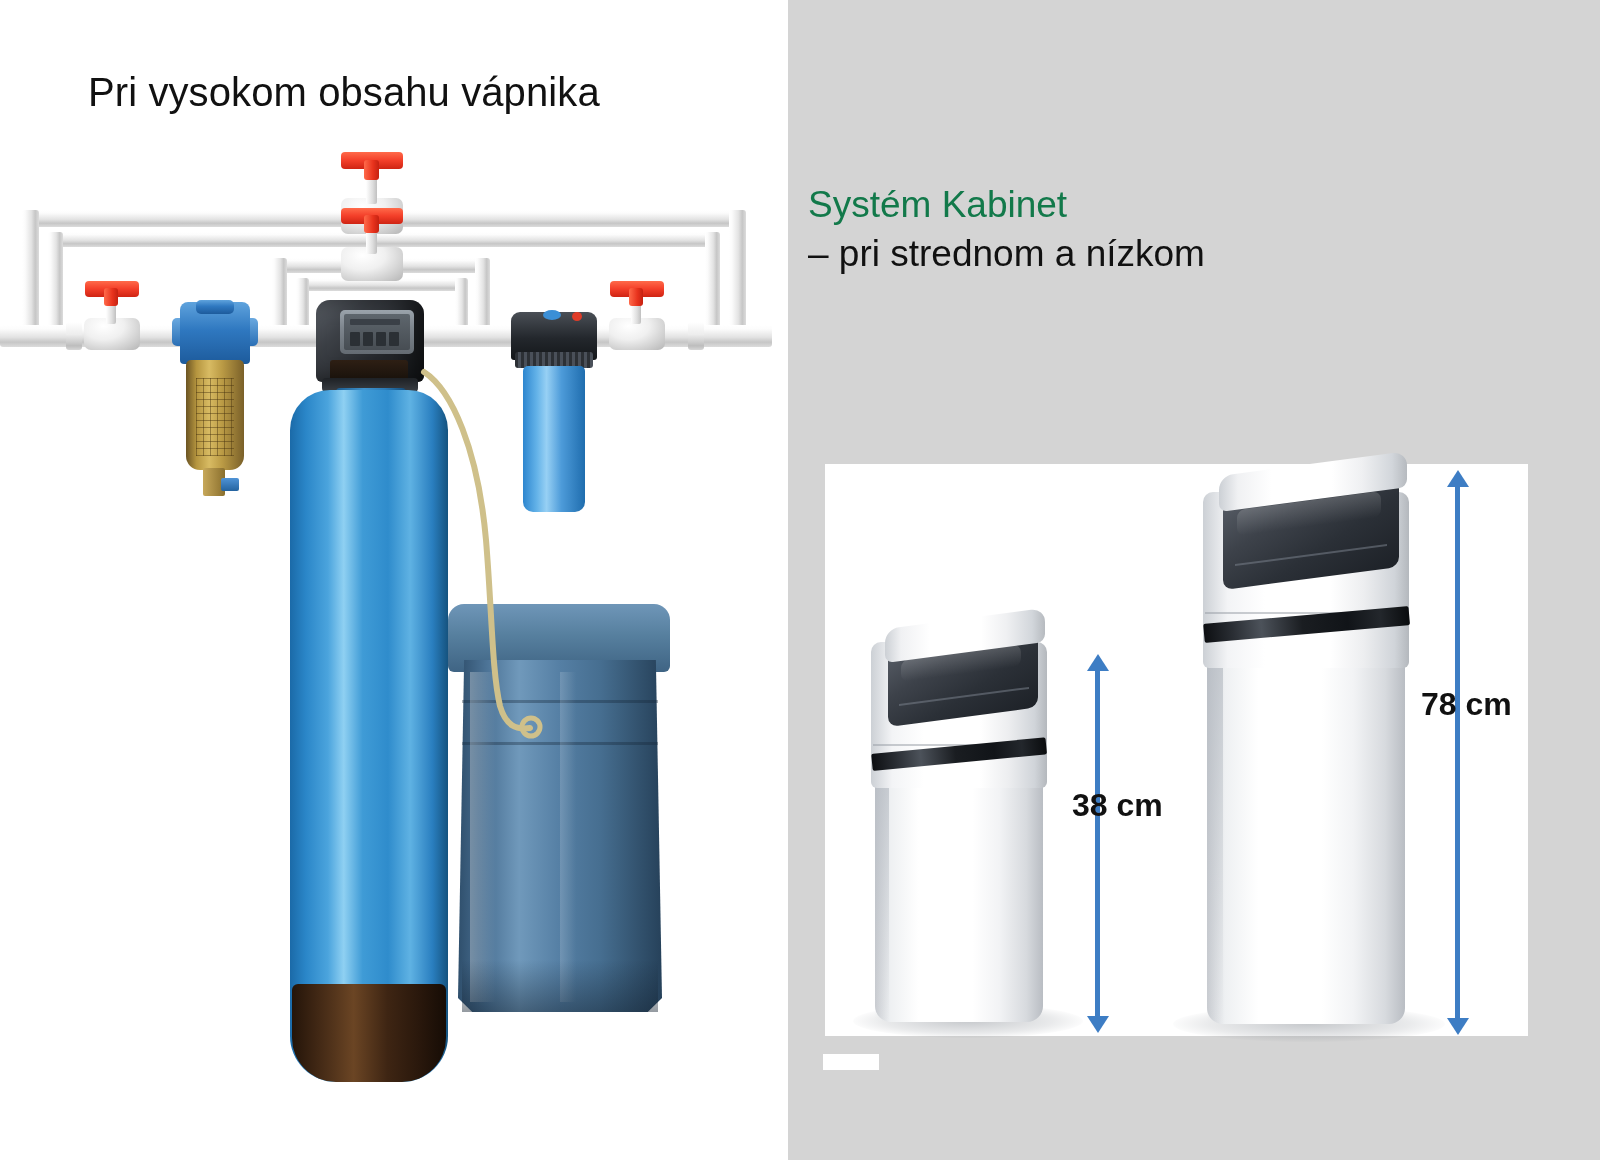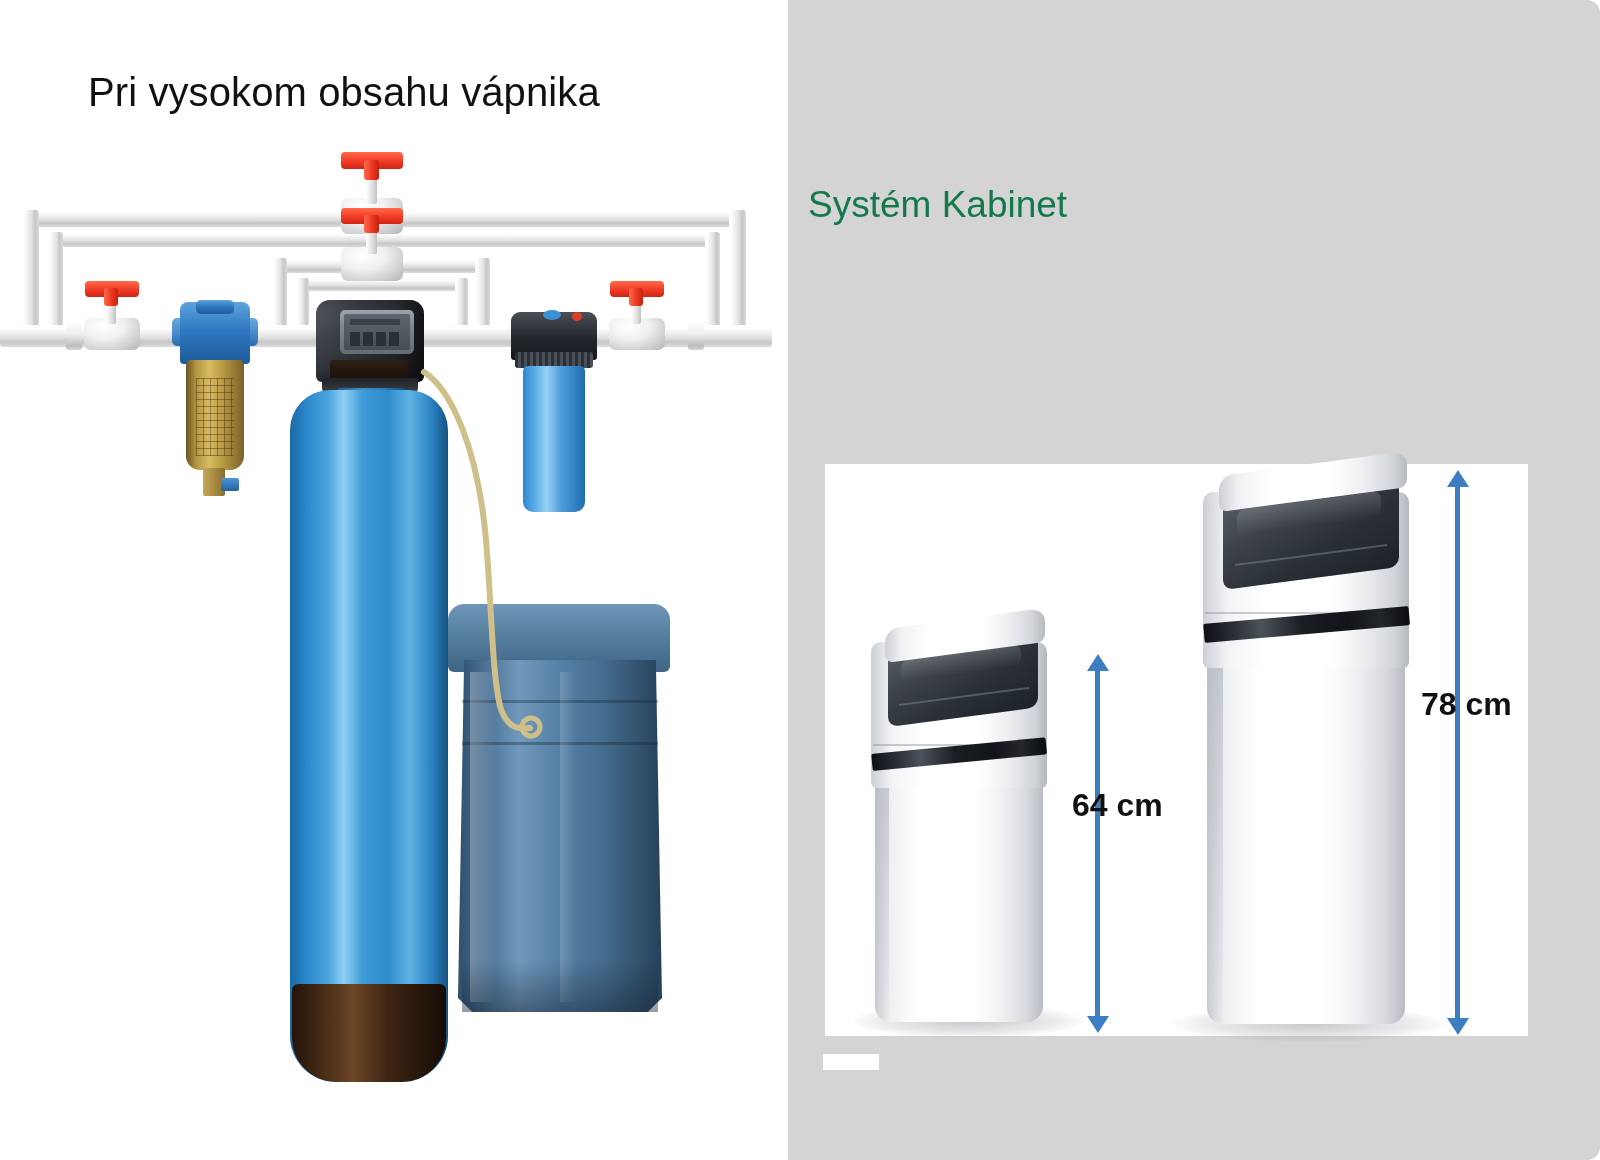--- a/index.html
+++ b/index.html
@@ -7,21 +7,20 @@
     padding: 0;
     background: #ffffff;
     font-family: "Liberation Sans", sans-serif;
   }
   #stage {
     position: relative;
     width: 1600px;
     height: 1160px;
     overflow: hidden;
     background: #ffffff;
-    border-radius: 13px;
   }
 
   
   #left-panel {
     position: absolute;
     left: 0; top: 0;
     width: 788px; height: 1160px;
     background: #ffffff;
   }
   #left-title {
@@ -403,21 +402,21 @@
       </svg>
 
     </div>
   </div>
 
   <div id="right-panel"></div>
   <div id="right-notch"></div>
 
   <div id="right-title">
     <span class="green">Systém Kabinet</span><br>
-    <br>
+    <span>– pri strednom a nízkom</span><br>
   </div>
 
   <div id="photo-panel">
 
     <div class="cab-shadow" style="left:28px; top:540px; width:230px; height:34px;"></div>
 
     <div>
 
       <div class="cab-body" style="left:50px; top:300px; width:168px; height:258px;"></div>
       <div class="cab-edge" style="left:50px; top:300px; width:14px; height:258px;"></div>
@@ -432,21 +431,21 @@
       <div class="cab-seam" style="left:74px; top:240px; width:130px; height:2px; background:rgba(120,128,138,.55); transform:skewY(-7.5deg); transform-origin:left top;"></div>
 
       <div class="cab-shoulder" style="left:60px; top:165px; width:160px; height:34px; transform:skewY(-7.5deg); transform-origin:left top;"></div>
     </div>
 
     <div>
       <div class="dim-head up" style="left:262px; top:190px;"></div>
       <div class="dim-line" style="left:270px; top:206px; height:348px;"></div>
       <div class="dim-head down" style="left:262px; top:552px;"></div>
     </div>
-    <div class="dim-label" style="left:247px; top:323px;">64 cm</div>
+    <div class="dim-label" style="left:247px; top:323px;">38 cm</div>
 
     <div class="cab-shadow" style="left:348px; top:542px; width:272px; height:36px;"></div>
 
     <div>
       <div class="cab-body" style="left:382px; top:180px; width:198px; height:380px;"></div>
       <div class="cab-edge" style="left:382px; top:180px; width:16px; height:380px;"></div>
       <div class="cab-hood" style="left:378px; top:28px; width:206px; height:176px;"></div>
       <div class="cab-seam" style="left:380px; top:148px; width:202px; height:2px;"></div>
       <div class="cab-band" style="left:379px; top:160px; width:206px; height:19px; transform:rotate(-5deg); transform-origin:left center;"></div>
       <div class="cab-lid" style="left:398px; top:34px; width:176px; height:92px; transform:skewY(-7.5deg); transform-origin:left top;"></div>

